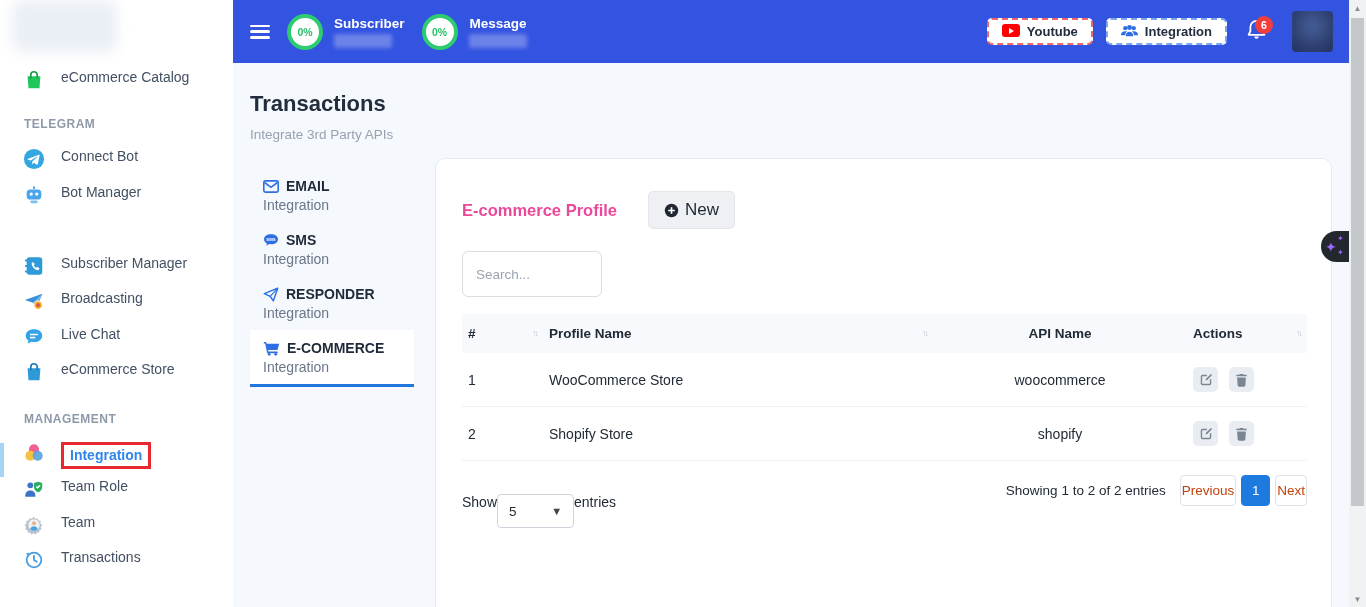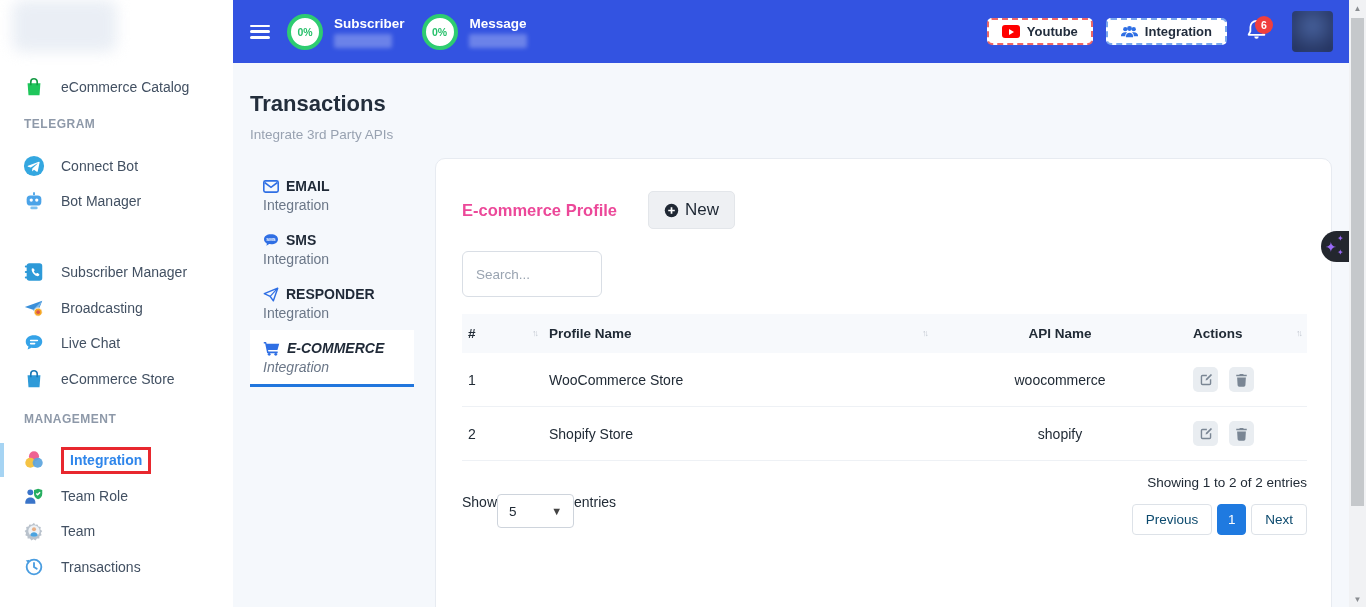--- a/index.html
+++ b/index.html
@@ -4,81 +4,81 @@
 <style>
   * { margin:0; padding:0; box-sizing:border-box; }
   html,body { width:1366px; height:607px; overflow:hidden; }
   body { font-family:"Liberation Sans", sans-serif; background:#fff; }
   .app { position:relative; width:1366px; height:607px; background:#f5f8fc; overflow:hidden; }
 
   
   .sidebar { position:absolute; left:0; top:0; width:233px; height:607px; background:#ffffff; z-index:3; }
   .logo-blur { position:absolute; left:12px; top:0px; width:105px; height:52px; background:#e3e9f2; border-radius:10px; filter:blur(7px); opacity:.75; }
   .side-heading { position:absolute; left:24px; font-size:12px; color:#8e99a9; letter-spacing:.5px; font-weight:bold; }
-  .side-item { position:absolute; left:0; width:233px; height:35px; display:flex; align-items:center; padding-left:23px; gap:16px; cursor:pointer; }
+  .side-item { position:absolute; left:0; width:233px; height:35px; display:flex; align-items:flex-start; padding-left:23px; gap:16px; cursor:pointer; }
   .side-item .lbl { font-size:14px; color:#425062; white-space:nowrap; }
   .side-item.active .lbl { color:#2f86eb; font-weight:bold; }
   .annot-box { border:3px solid #e8282e; padding:1px 6px 2px 6px; }
   .active-bar { position:absolute; left:0; top:443px; width:4px; height:34px; background:#a6d4f3; }
   .sicon { width:22px; height:22px; flex:0 0 22px; }
 
   
   .header { position:absolute; left:233px; top:0; width:1116px; height:63px; background:#3353e1; display:flex; align-items:center; z-index:2; }
   .hamburger { margin-left:17px; width:20px; height:14px; display:flex; flex-direction:column; justify-content:space-between; cursor:pointer; }
   .hamburger div { height:2.5px; background:#fff; border-radius:2px; }
   .stat { display:flex; align-items:center; margin-left:17px; gap:11px; }
   .stat-circle { width:36px; height:36px; border-radius:50%; background:#fff; border:4px solid #2ecc71; display:flex; align-items:center; justify-content:center; font-size:10.5px; font-weight:bold; color:#27c06b; }
   .stat-texts { display:flex; flex-direction:column; gap:3px;text-align:right; }
   .stat-label { color:#fff; font-size:13.5px; font-weight:bold; }
   .stat-blur { width:58px; height:14px; background:rgba(255,255,255,.28); border-radius:2px; filter:blur(2px); }
   .header-right { margin-left:auto; display:flex; align-items:center; margin-right:16px; gap:13px; }
-  .hdr-btn { background:#fff; border-radius:5px; padding:4px 13px; display:flex; align-items:center; gap:7px; font-size:13px; font-weight:bold; color:#222d3d; cursor:pointer; }
+  .hdr-btn { background:#fff; border-radius:5px; padding:4px 13px; display:flex; align-items:flex-start; gap:7px; font-size:13px; font-weight:bold; color:#222d3d; cursor:pointer; }
   .hdr-btn.youtube { border:2px dashed #e66; }
   .hdr-btn.discussion { border:2px dashed #7aa8ee; }
   .yt-icon { width:18px; height:13px; background:#ff0000; border-radius:3px; position:relative; }
   .yt-icon:after { content:""; position:absolute; left:7px; top:3.5px; border-left:5px solid #fff; border-top:3px solid transparent; border-bottom:3px solid transparent; }
   .bell-wrap { position:relative; margin-left:6px; margin-right:12px; cursor:pointer; }
   .badge { position:absolute; left:9px; top:-2px; min-width:18px; height:18px; border-radius:50%; background:#f03e3e; color:#fff; font-size:10.5px; font-weight:bold; display:flex; align-items:center; justify-content:center; }
   .avatar { width:41px; height:41px; border-radius:4px; overflow:hidden; position:relative; cursor:pointer; }
   .avatar .blurfill { position:absolute; inset:-6px; background:radial-gradient(circle at 50% 40%, #47619c 0%, #2b3c6b 55%, #1f2c52 100%); filter:blur(4px); }
 
   
   .content { position:absolute; left:233px; top:63px; width:1116px; height:544px; background:#f5f8fc; }
   .page-title { position:absolute; left:17px; top:28px; font-size:22px; font-weight:bold; color:#232e3c; }
   .page-subtitle { position:absolute; left:17px; top:64px; font-size:13.5px; color:#98a2b1; }
 
   .subnav { position:absolute; left:17px; top:105px; width:164px; }
   .subnav-item { padding:10px 13px 9px 13px; cursor:pointer; }
   .subnav-item .t { display:flex; align-items:center; gap:7px; font-size:14px; font-weight:bold; color:#1f2937; }
   .subnav-item .s { margin-top:3px; font-size:14px; color:#6b7788; }
-  .subnav-item.active { background:#fff; border-bottom:3px solid #2176dd;font-style:italic; }
+  .subnav-item.active { background:#fff; border-bottom:3px solid #2176dd; }
 
   .card { position:absolute; left:202px; top:95px; width:897px; height:460px; background:#fff; border:1px solid #e7ebf1; border-radius:10px; padding:32px 26px 0 26px; }
   .card-head { display:flex; align-items:center; gap:31px; }
   .card-title { font-size:16.5px; font-weight:bold; color:#ec4899; }
   .new-btn { background:#eef0f3; border:1px solid #e3e6ea; border-radius:5px; padding:8px 15px; display:flex; align-items:center; gap:6px; font-size:17px; color:#1d2733; cursor:pointer; }
   .search-box { margin-top:22px; width:140px; height:46px; border:1px solid #d9dee5; border-radius:6px; background:#fff; padding:0 13px; font-size:13.5px; color:#333; font-family:"Liberation Sans",sans-serif; }
   .search-box::placeholder { color:#9aa4b1; }
 
   table.grid { margin-top:17px; width:845px; border-collapse:collapse; table-layout:fixed; }
   .grid th { background:#f7f9fc; font-size:13.5px; font-weight:bold; color:#212b36; text-align:left; padding:12px 6px; }
   .grid col.c1 { width:81px; } .grid col.c2 { width:390px; } .grid col.c3 { width:254px; } .grid col.c4 { width:120px; }
   .grid th.center, .grid td.center { text-align:center; }
   .grid td { font-size:14px; color:#212b36; padding:14px 6px; border-bottom:1px solid #eef1f5; }
   .sort { float:right; font-size:9px; color:#c3c9d2; letter-spacing:-2px; margin-top:2px; user-select:none; cursor:pointer; }
   .act-btn { display:inline-flex; align-items:center; justify-content:center; width:25px; height:25px; background:#e9edf1; border-radius:5px; margin-right:7px; cursor:pointer; vertical-align:middle; }
 
   .tfoot { margin-top:14px; width:845px; display:flex; justify-content:space-between; align-items:flex-start; }
   .show-group { display:flex; align-items:flex-start; font-size:14px; color:#212b36;margin-top:19px; }
   .size-select { width:77px; height:34px; border:1px solid #ced4dc; border-radius:4px; display:flex; align-items:center; justify-content:space-between; padding:0 11px; font-size:13.5px; color:#212b36; cursor:pointer; background:#fff; }
   .size-select .chev { font-size:11px; color:#444; }
-  .foot-right { display:flex; flex-direction:column; align-items:flex-end; gap:14px; }
+  .foot-right { display:flex; flex-direction:row; align-items:center; gap:14px; }
   .summary { font-size:13.5px; color:#212b36; }
   .pager { display:flex; gap:5px; }
-  .page-btn { height:31px; display:flex; align-items:center; justify-content:center; padding:0 13px; border:1px solid #dde2e8; background:#fff; color:#0c4a6e; font-size:13.5px; border-radius:4px; cursor:pointer; }
+  .page-btn { height:31px; display:flex; align-items:center; justify-content:center; padding:0 1px; border:1px solid #dde2e8; background:#fff; color:#c2410c; font-size:13.5px; border-radius:4px; cursor:pointer; }
   .page-btn.current { background:#1f7ae0; border-color:#1f7ae0; color:#fff; width:29px; padding:0; }
 
   
   .fab { position:absolute; right:17px; top:231px; width:28px; height:31px; background:#23272e; border-radius:16px 0 0 16px; z-index:6; cursor:pointer; display:flex; align-items:center; justify-content:center; }
   .sparkles { position:relative; width:20px; height:22px; color:#9a6bf7; }
   .sparkles .s1 { position:absolute; left:0px; top:3px; font-size:14px; }
   .sparkles .s2 { position:absolute; left:12px; top:-2px; font-size:8px; }
   .sparkles .s3 { position:absolute; left:12px; top:12px; font-size:8px; }
   .scrollbar { position:absolute; right:0; top:0; width:17px; height:607px; background:#f1f2f4; z-index:7; }
   .sb-thumb { position:absolute; left:2px; top:18px; width:13px; height:488px; background:#c5c8cb; }

